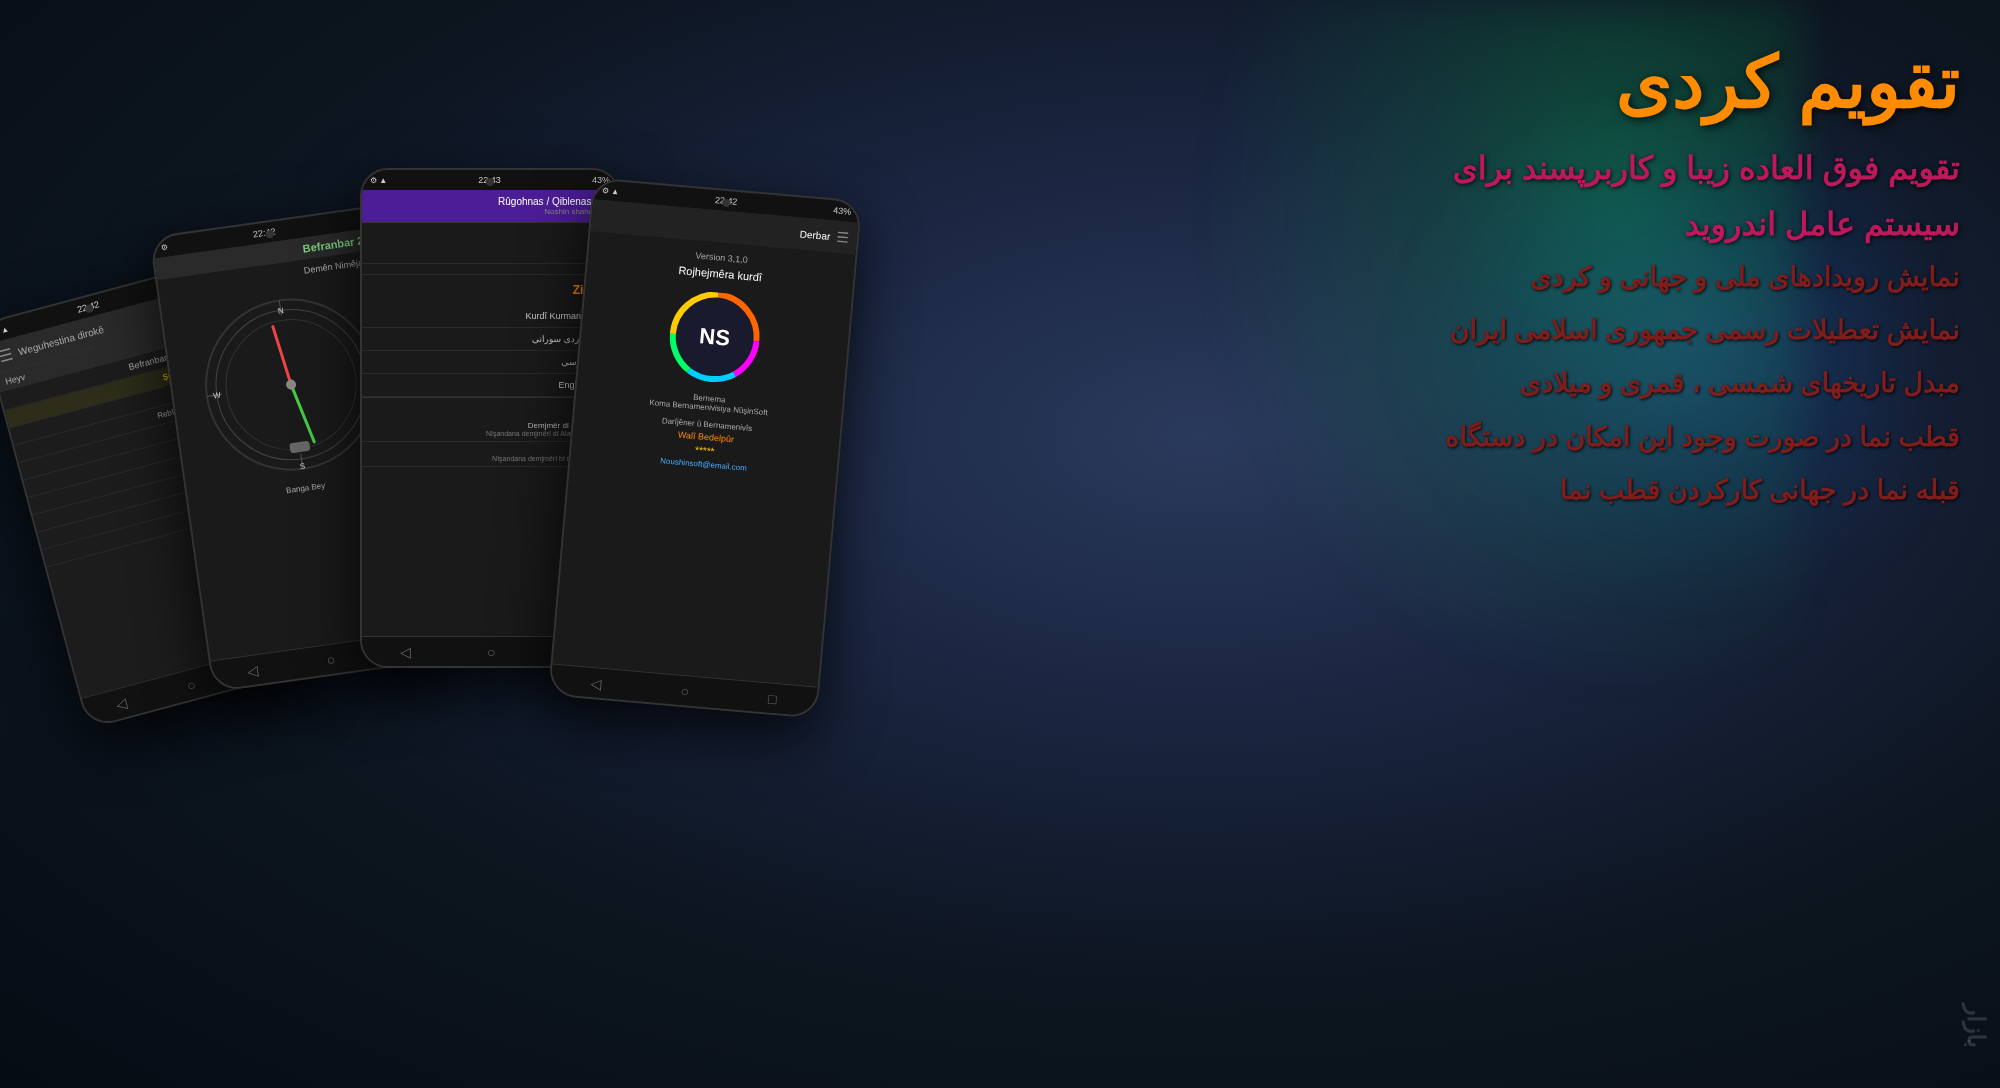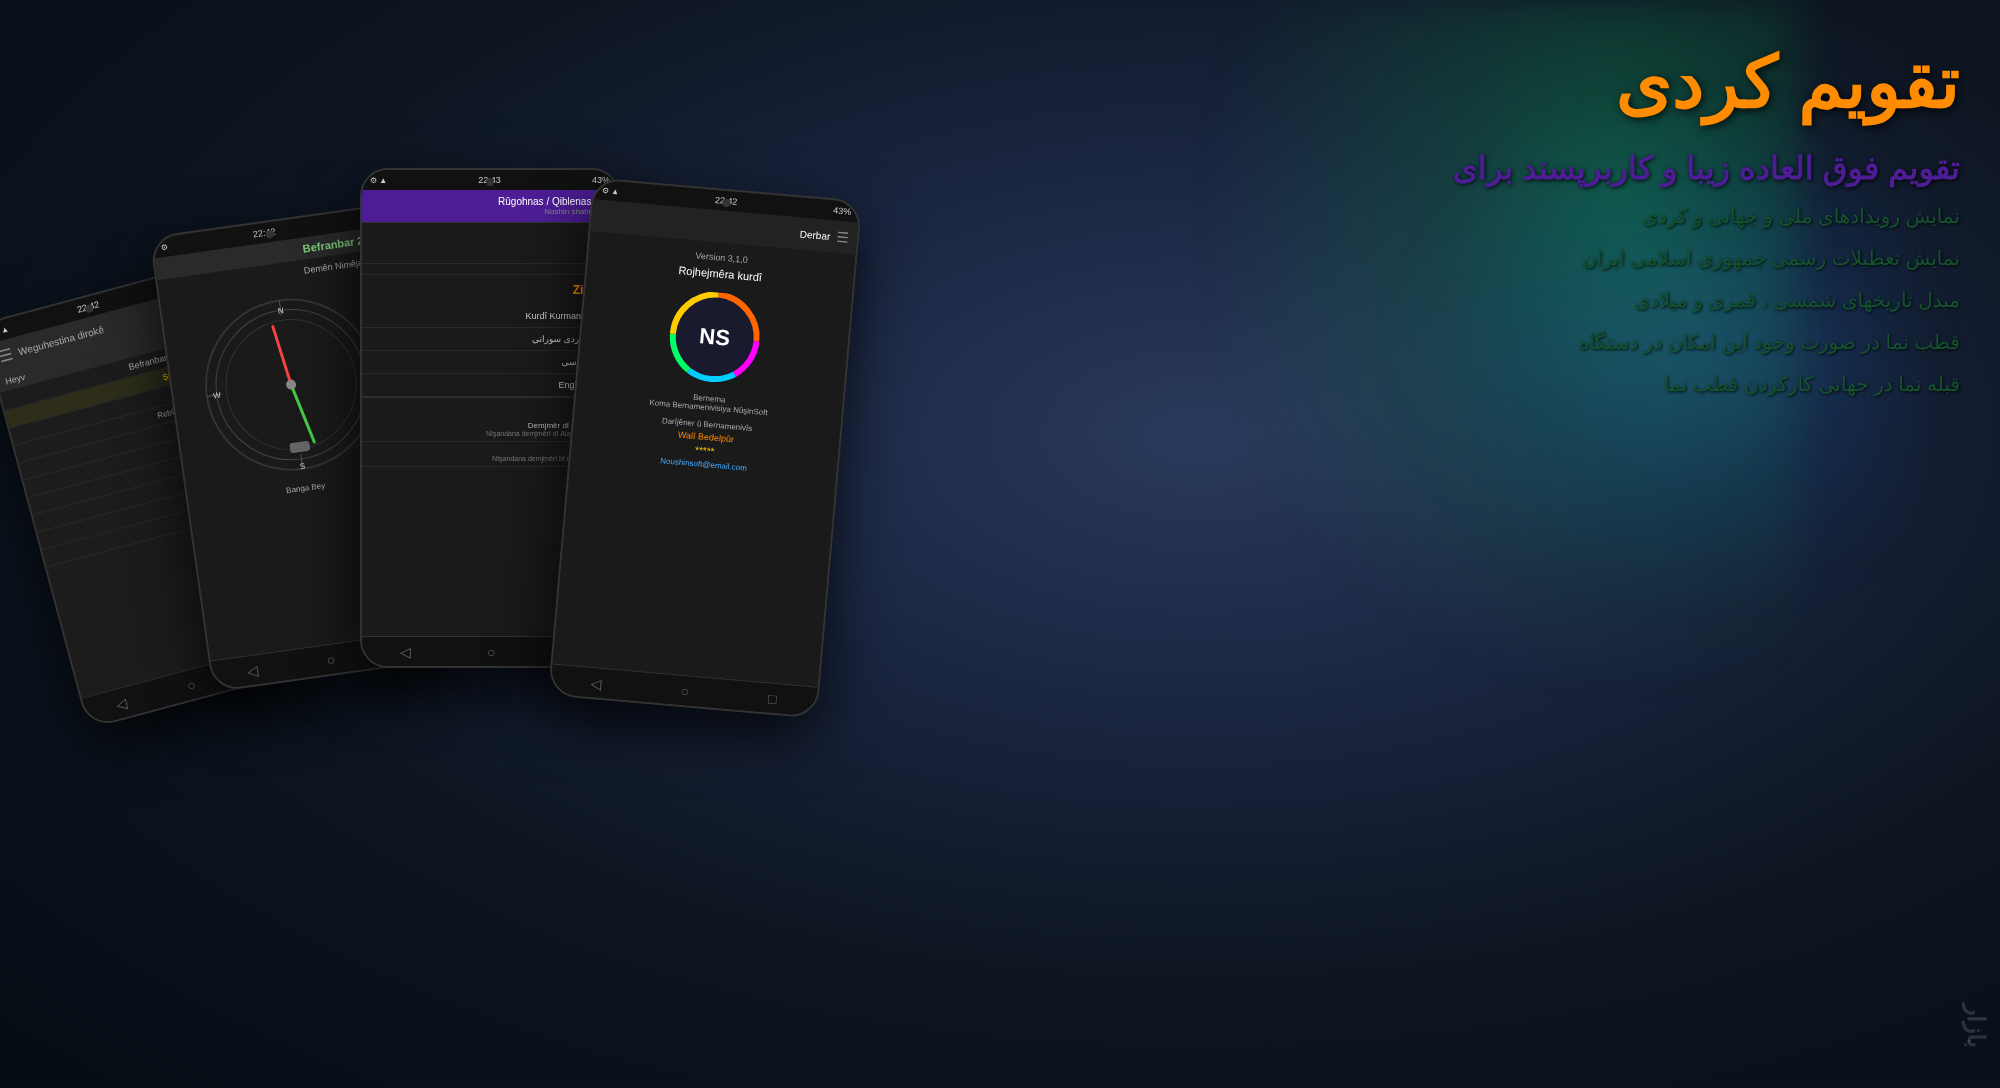--- a/index.html
+++ b/index.html
@@ -48,46 +48,46 @@
       font-size: 72px;
       font-weight: bold;
       color: #ff8c00;
       text-shadow: 2px 2px 8px rgba(0,0,0,0.8);
       margin-bottom: 20px;
       letter-spacing: 2px;
     }
 
     .subtitle-persian {
       font-size: 32px;
-      color: #4c1d95;
+      color: #be185d;
       text-shadow: 1px 1px 4px rgba(0,0,0,0.9);
       margin-bottom: 8px;
       line-height: 1.5;
       font-weight: bold;
     }
 
     .features-title {
       font-size: 38px;
       font-weight: bold;
       color: #ff8c00;
       text-shadow: 2px 2px 6px rgba(0,0,0,0.8);
       margin: 30px 0 30px 0;
     }
 
     .features-list {
       list-style: none;
       direction: rtl;
     }
     .features-list li {
-      font-size: 20px;
-      color: #14532d;
+      font-size: 27px;
+      color: #7f1d1d;
       text-shadow: 1px 1px 3px rgba(0,0,0,0.9);
       margin-bottom: 10px;
       line-height: 1.6;
-      font-weight: normal;
+      font-weight: bold;
     }
 
     
     .phones-area {
       position: absolute;
       left: 0;
       bottom: 0;
       width: 900px;
       height: 1000px;
     }
@@ -380,20 +380,21 @@
 <body>
 
 <div class="aurora"></div>
 <div class="aurora2"></div>
 
 <div class="right-panel">
   <div class="title-kurdish">تقویم کردی</div>
 
   <div>
     <div class="subtitle-persian">تقویم فوق العاده زیبا و کاربرپسند برای</div>
+    <div class="subtitle-persian">سیستم عامل اندروید</div>
   </div>
 
 
   <ul class="features-list">
     <li>نمایش رویدادهای ملی و جهانی و کردی</li>
     <li>نمایش تعطیلات رسمی جمهوری اسلامی ایران</li>
     <li>مبدل تاریخهای شمسی ، قمری و میلادی</li>
     <li>قطب نما در صورت وجود این امکان در دستگاه</li>
     <li>قبله نما در جهانی کارکردن قطب نما</li>
   </ul>

